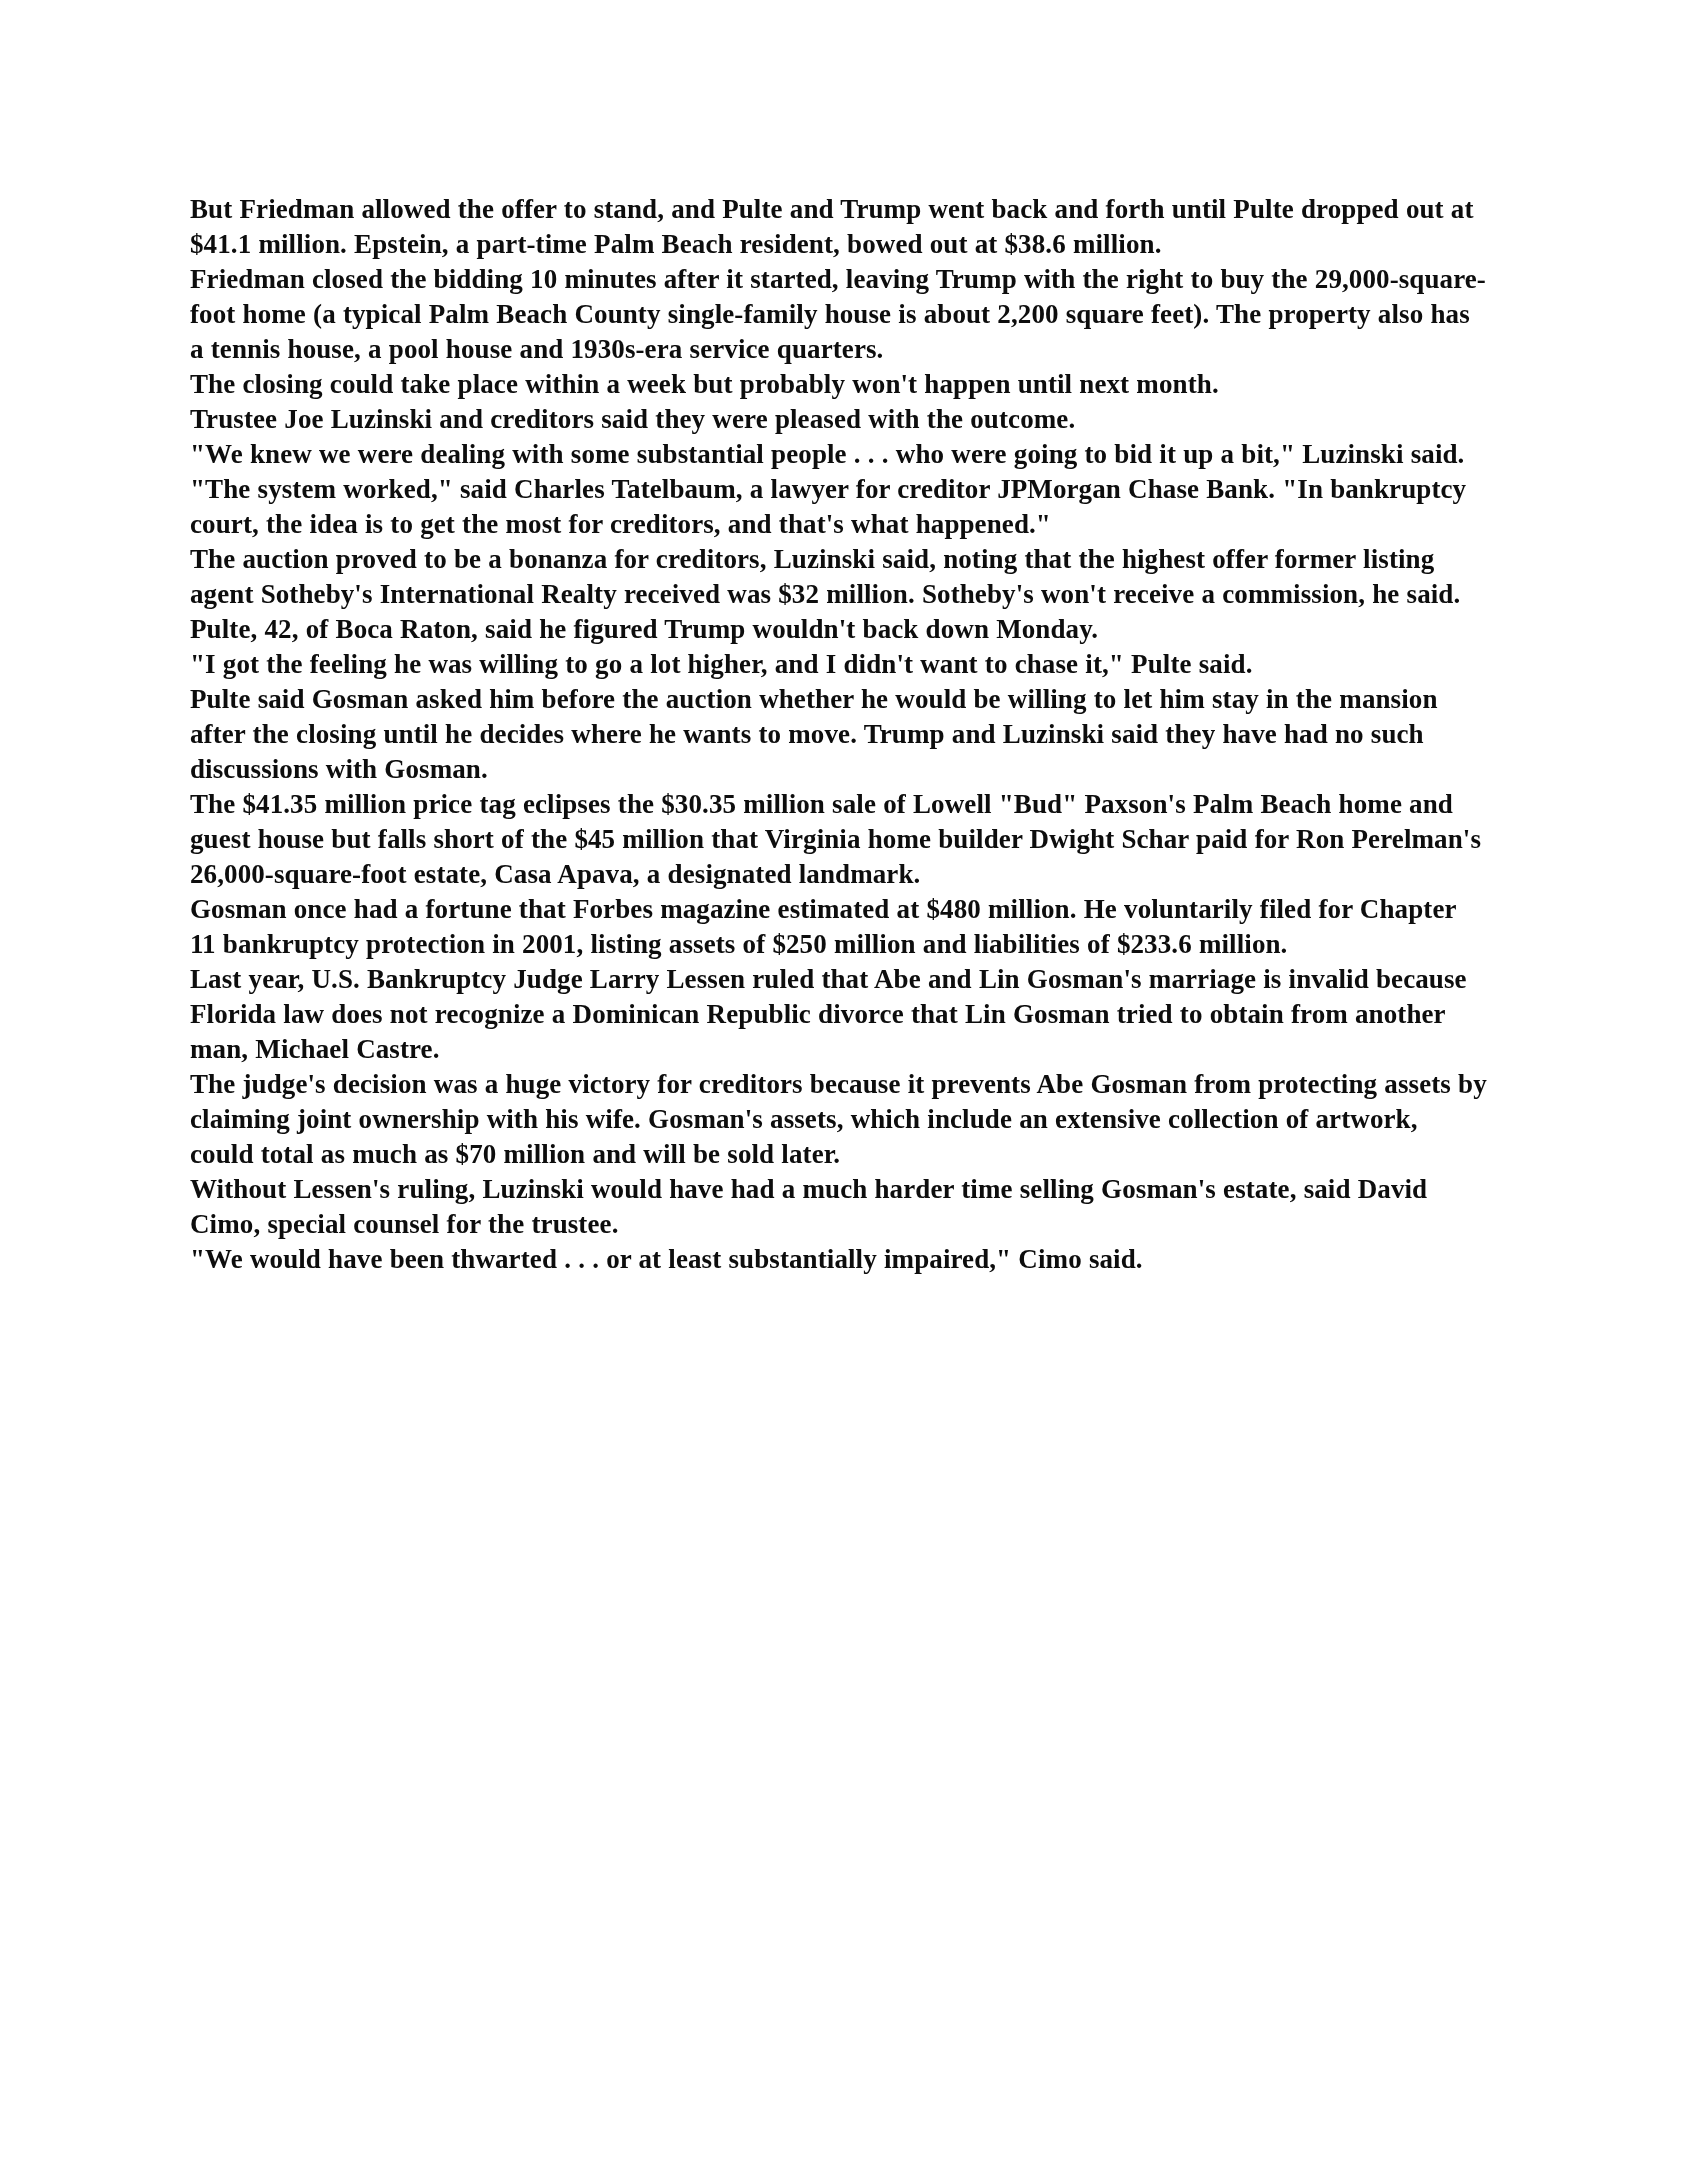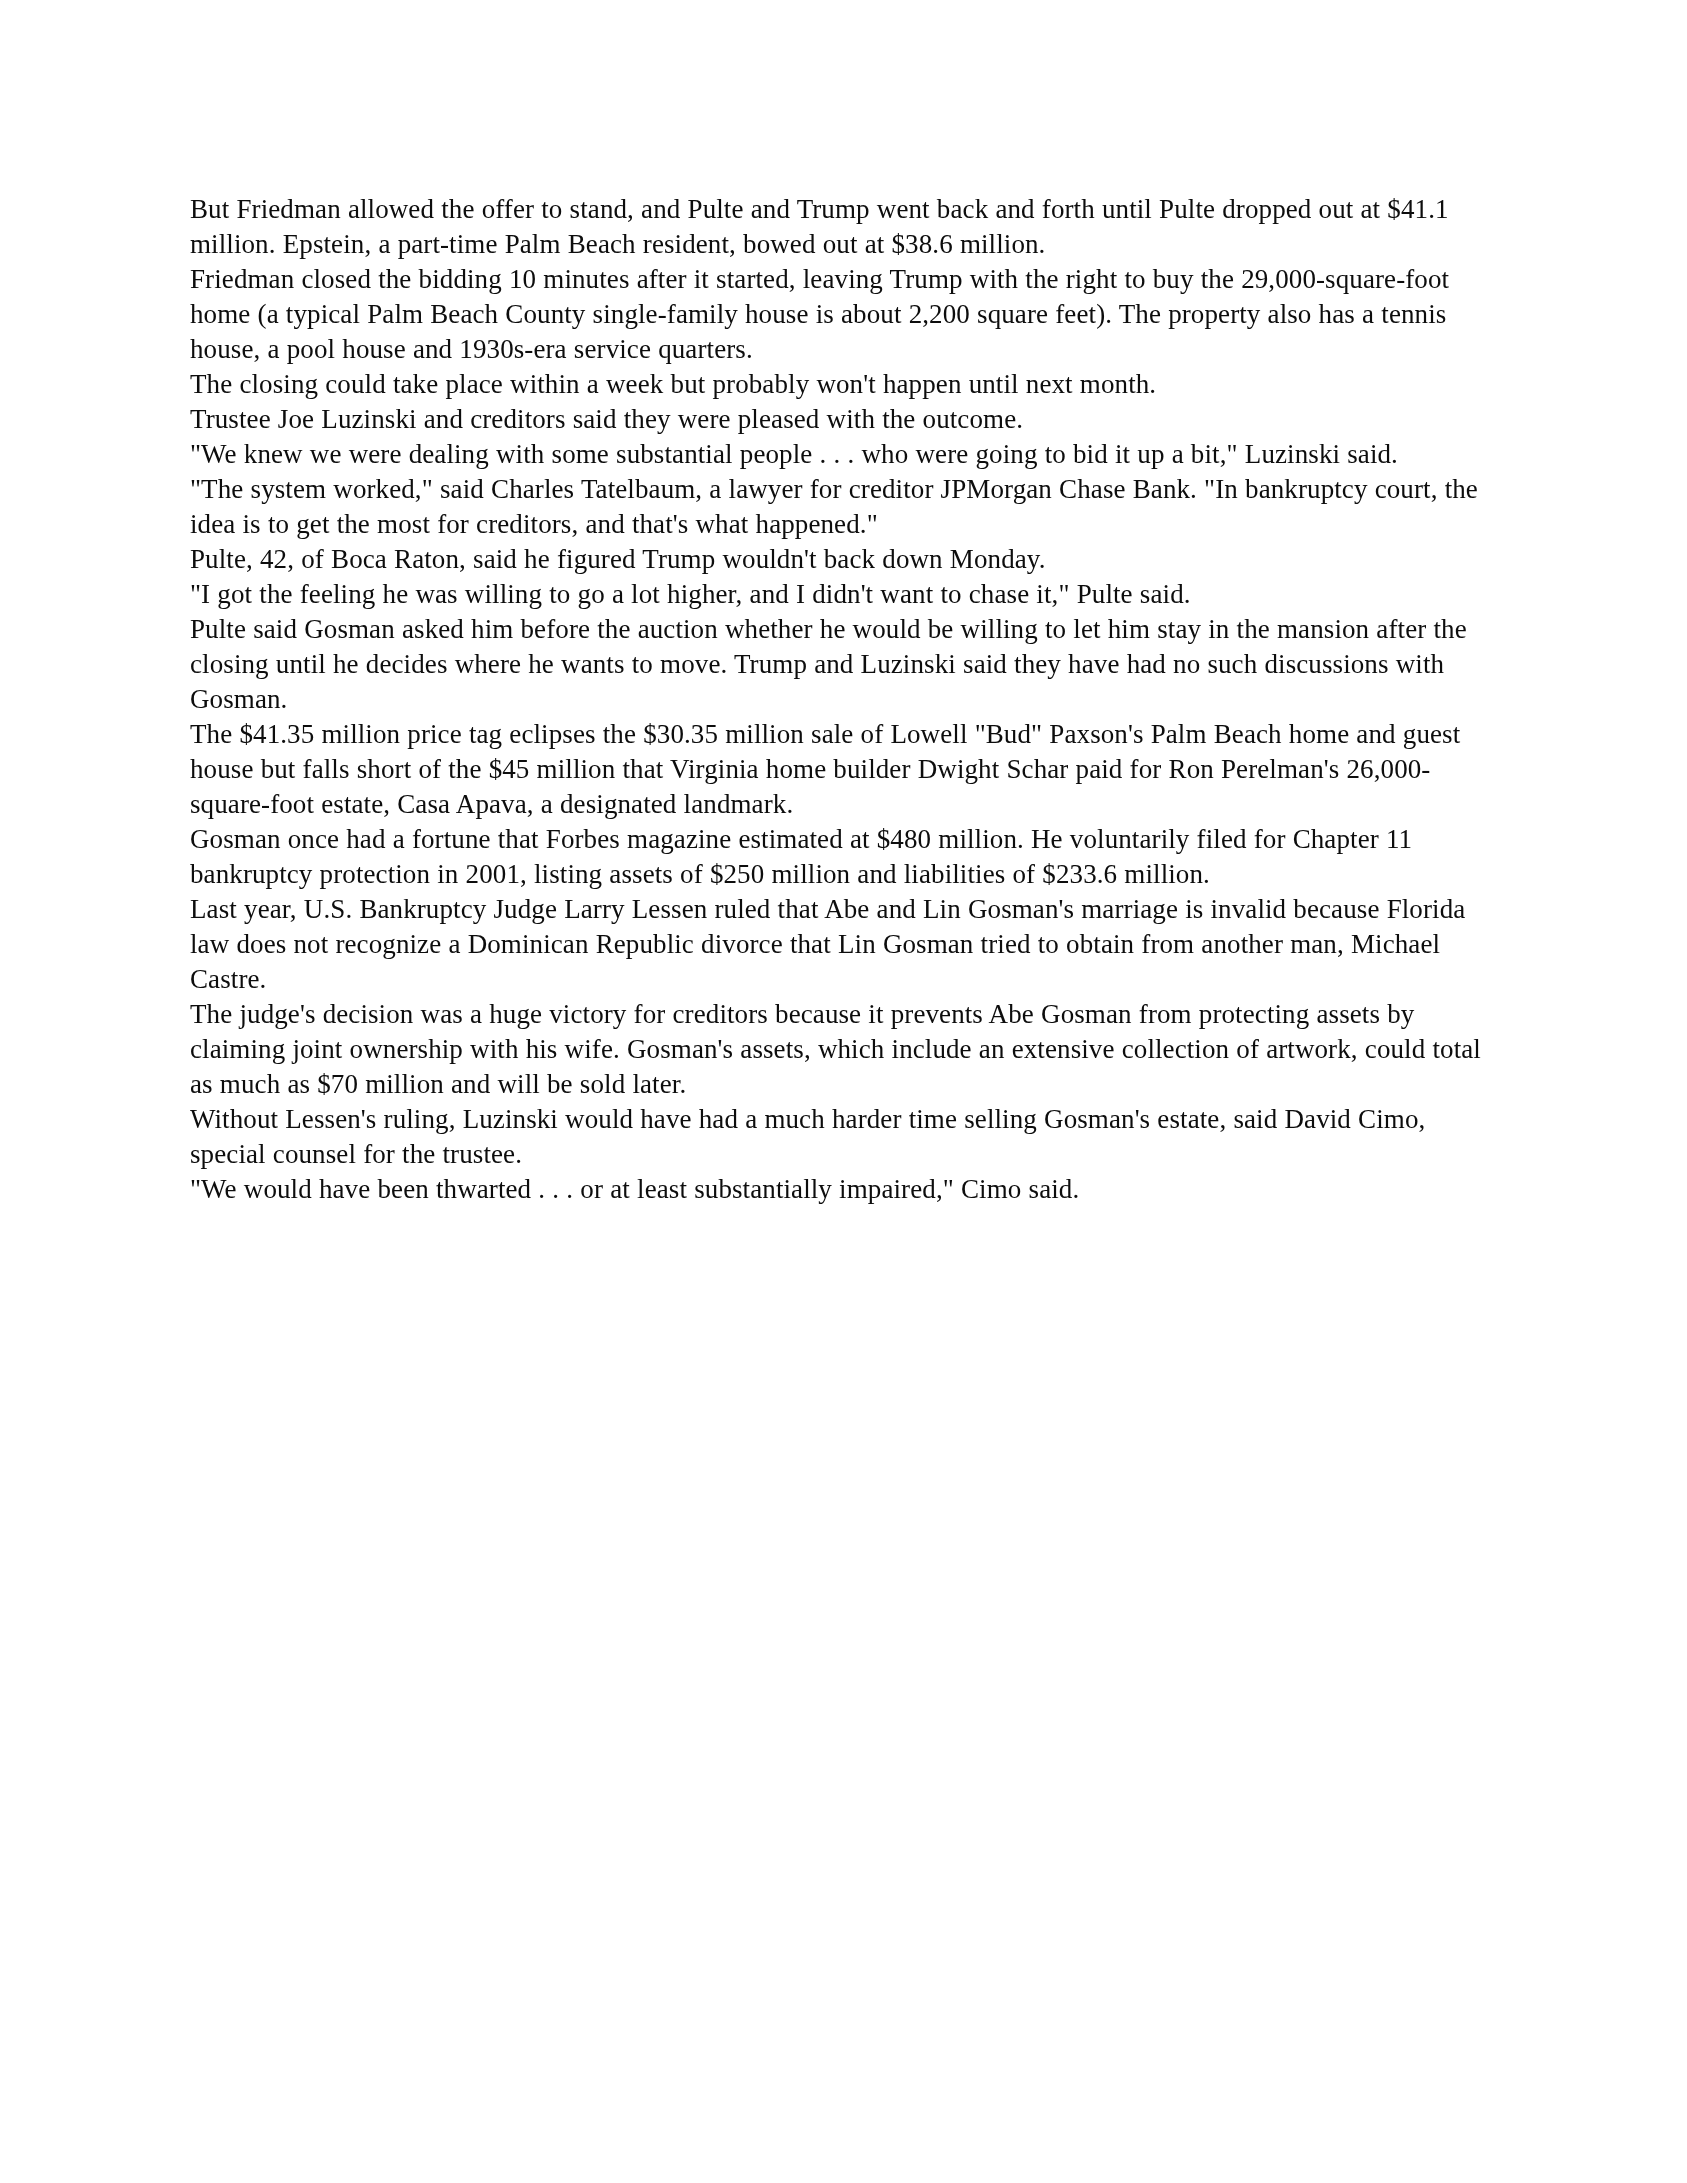--- a/index.html
+++ b/index.html
@@ -19,20 +19,21 @@
     width: 1687px;
     height: 2183px;
     background: #ffffff;
     overflow: hidden;
   }
   .text-column {
     position: absolute;
     left: 190px;
     top: 192px;
     width: 1297px;
+    font-weight: bold;
   }
   .para {
     font-size: 27px;
     line-height: 35px;
     text-align: left;
     margin: 0 0 0 0;
     letter-spacing: 0.1px;
     word-spacing: 0.3px;
     color: #0d0d0d;
   }
@@ -41,20 +42,21 @@
 <body>
 
 <div class="page">
   <div class="text-column">
     <p class="para">But Friedman allowed the offer to stand, and Pulte and Trump went back and forth until Pulte dropped out at $41.1 million. Epstein, a part-time Palm Beach resident, bowed out at $38.6 million.</p>
     <p class="para">Friedman closed the bidding 10 minutes after it started, leaving Trump with the right to buy the 29,000-square-foot home (a typical Palm Beach County single-family house is about 2,200 square feet). The property also has a tennis house, a pool house and 1930s-era service quarters.</p>
     <p class="para">The closing could take place within a week but probably won't happen until next month.</p>
     <p class="para">Trustee Joe Luzinski and creditors said they were pleased with the outcome.</p>
     <p class="para">"We knew we were dealing with some substantial people . . . who were going to bid it up a bit," Luzinski said.</p>
     <p class="para">"The system worked," said Charles Tatelbaum, a lawyer for creditor JPMorgan Chase Bank. "In bankruptcy court, the idea is to get the most for creditors, and that's what happened."</p>
+    <p class="para">The auction proved to be a bonanza for creditors, Luzinski said, noting that the highest offer former listing agent Sotheby's International Realty received was $32 million. Sotheby's won't receive a commission, he said.</p>
     <p class="para">Pulte, 42, of Boca Raton, said he figured Trump wouldn't back down Monday.</p>
     <p class="para">"I got the feeling he was willing to go a lot higher, and I didn't want to chase it," Pulte said.</p>
     <p class="para">Pulte said Gosman asked him before the auction whether he would be willing to let him stay in the mansion after the closing until he decides where he wants to move. Trump and Luzinski said they have had no such discussions with Gosman.</p>
     <p class="para">The $41.35 million price tag eclipses the $30.35 million sale of Lowell "Bud" Paxson's Palm Beach home and guest house but falls short of the $45 million that Virginia home builder Dwight Schar paid for Ron Perelman's 26,000-square-foot estate, Casa Apava, a designated landmark.</p>
     <p class="para">Gosman once had a fortune that Forbes magazine estimated at $480 million. He voluntarily filed for Chapter 11 bankruptcy protection in 2001, listing assets of $250 million and liabilities of $233.6 million.</p>
     <p class="para">Last year, U.S. Bankruptcy Judge Larry Lessen ruled that Abe and Lin Gosman's marriage is invalid because Florida law does not recognize a Dominican Republic divorce that Lin Gosman tried to obtain from another man, Michael Castre.</p>
     <p class="para">The judge's decision was a huge victory for creditors because it prevents Abe Gosman from protecting assets by claiming joint ownership with his wife. Gosman's assets, which include an extensive collection of artwork, could total as much as $70 million and will be sold later.</p>
     <p class="para">Without Lessen's ruling, Luzinski would have had a much harder time selling Gosman's estate, said David Cimo, special counsel for the trustee.</p>
     <p class="para">"We would have been thwarted . . . or at least substantially impaired," Cimo said.</p>
   </div>

